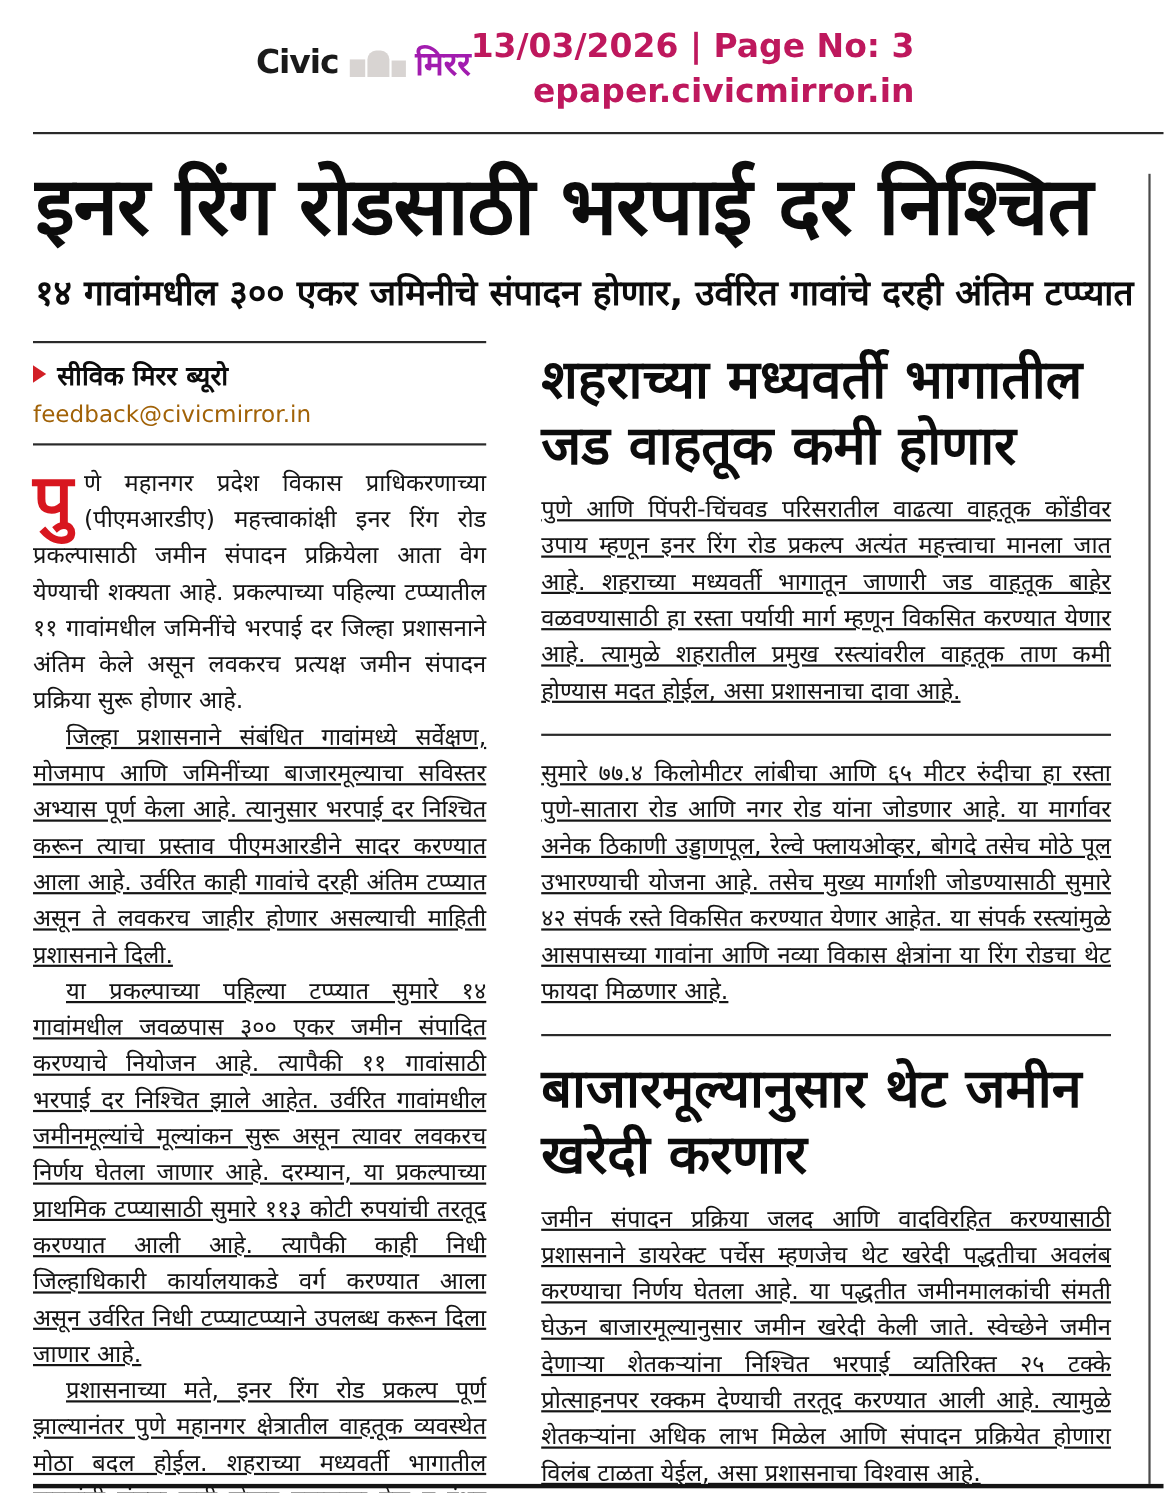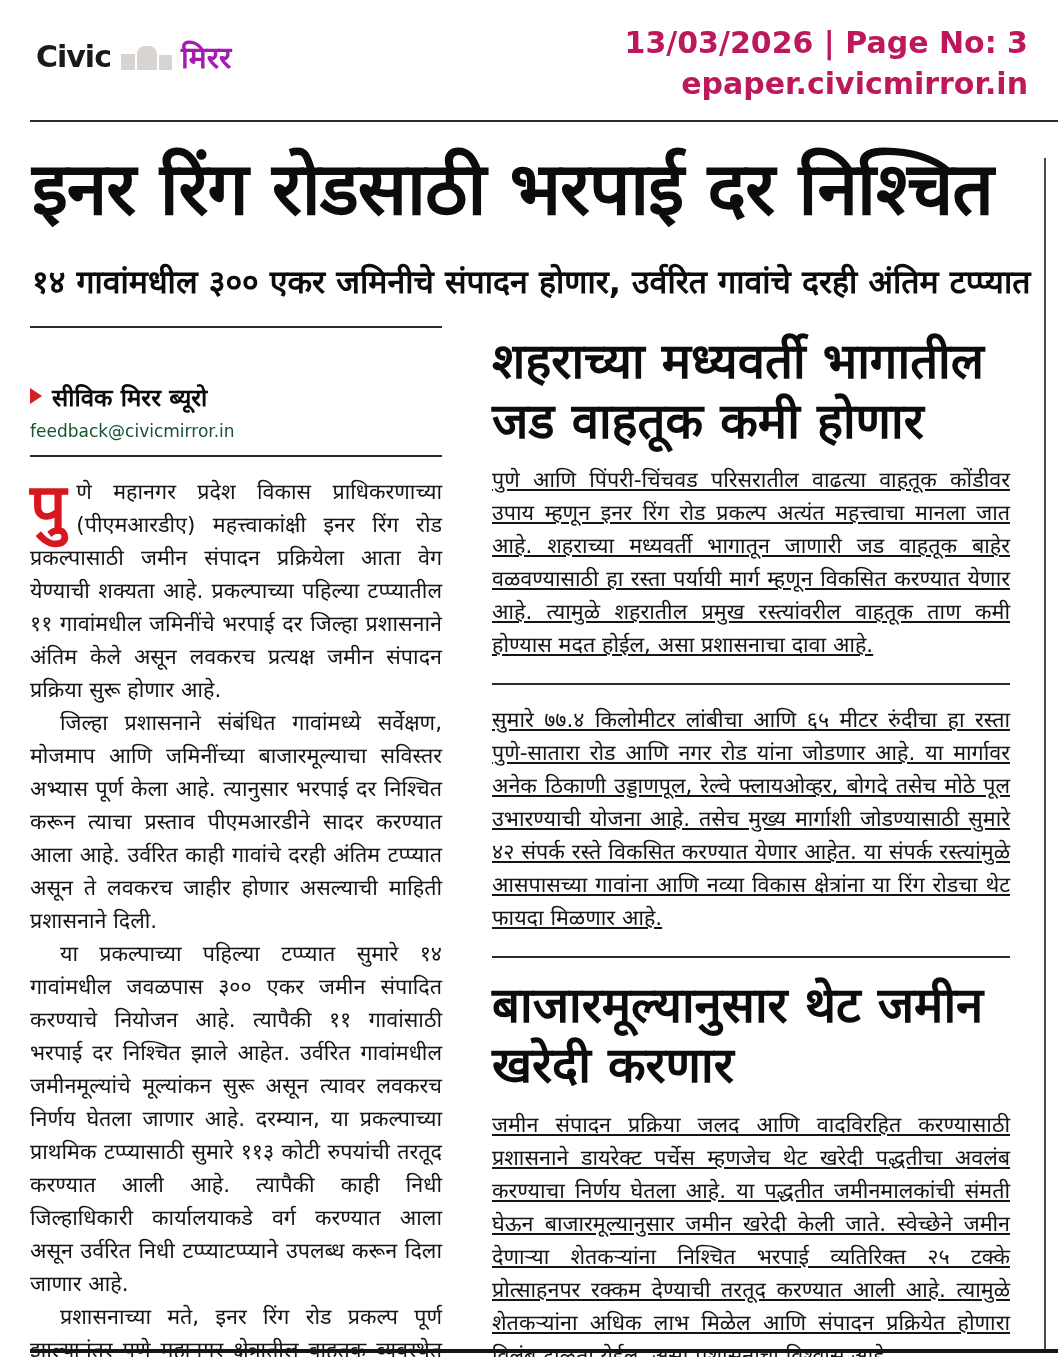--- a/index.html
+++ b/index.html
@@ -6,21 +6,21 @@
   .page{
     position:relative;
     width:1058px;height:1357px;
     background:#ffffff;
     overflow:hidden;
     font-family:"DejaVu Sans","Liberation Sans",sans-serif;
     color:#111111;
   }
   
   .masthead{
-    display:flex;justify-content:space-between;align-items:flex-start;
+    display:flex;justify-content:center;align-items:flex-start;
     padding:22px 30px 0 36px;
   }
   .logo{display:flex;align-items:center;gap:6px;margin-top:14px;cursor:pointer;}
   .logo-civic{font-size:30px;font-weight:bold;color:#1a1a1a;letter-spacing:-1px;}
   .logo-building{display:inline-block;width:58px;height:30px;position:relative;opacity:.55;}
   .logo-building .b1,.logo-building .b2,.logo-building .b3{
     position:absolute;bottom:2px;background:#b9b2ae;
   }
   .logo-building .b1{left:4px;width:14px;height:16px;}
   .logo-building .b2{left:20px;width:20px;height:24px;border-radius:8px 8px 0 0;}
@@ -31,47 +31,47 @@
   .top-rule{border:none;border-top:2px solid #2a2a2a;margin:16px 0 0 30px;}
   
   .headline{
     margin:26px 46px 0 32px;
     font-size:73px;line-height:1.12;
     font-weight:bold;color:#0c0c0c;
     letter-spacing:-1px;
     white-space:nowrap;
   }
   .subheadline{
-    margin:32px 46px 0 32px;
+    margin:16px 46px 0 32px;
     font-size:32px;line-height:1.25;
     font-weight:bold;color:#0c0c0c;
     white-space:nowrap;
   }
   
   .columns{display:flex;gap:50px;margin:24px 48px 0 30px;}
   .col-left{flex:0 0 412px;}
   .col-right{flex:0 0 518px;}
   
   .byline-block{border-top:2px solid #2a2a2a;border-bottom:2px solid #2a2a2a;
     padding:12px 0 14px;margin-bottom:18px;}
-  .byline-row{display:flex;align-items:center;gap:10px;margin-top:40px;}
+  .byline-row{display:flex;align-items:center;gap:10px;}
   .byline-arrow{
     width:0;height:0;display:inline-block;
     border-left:12px solid #d21f26;
     border-top:8px solid transparent;
     border-bottom:8px solid transparent;
   }
   .byline-name{font-size:24px;font-weight:bold;color:#0c0c0c;}
-  .byline-email{font-size:17px;color:#14532d;margin-top:8px;}
+  .byline-email{font-size:21px;color:#a16207;margin-top:8px;}
   
   .body-text p{
     margin:0;font-size:21.5px;line-height:33px;
     text-align:justify;color:#151515;
   }
-  .body-text p.indent{text-indent:30px;}
+  .body-text p.indent{text-indent:30px;text-decoration:underline;}
   .dropcap{
     float:left;
     font-size:64px;line-height:56px;
     font-weight:bold;color:#d8161f;
     margin:4px 10px 2px 0;
   }
   
   .section h3{
     margin:6px 0 12px;
     font-size:49px;line-height:1.22;

